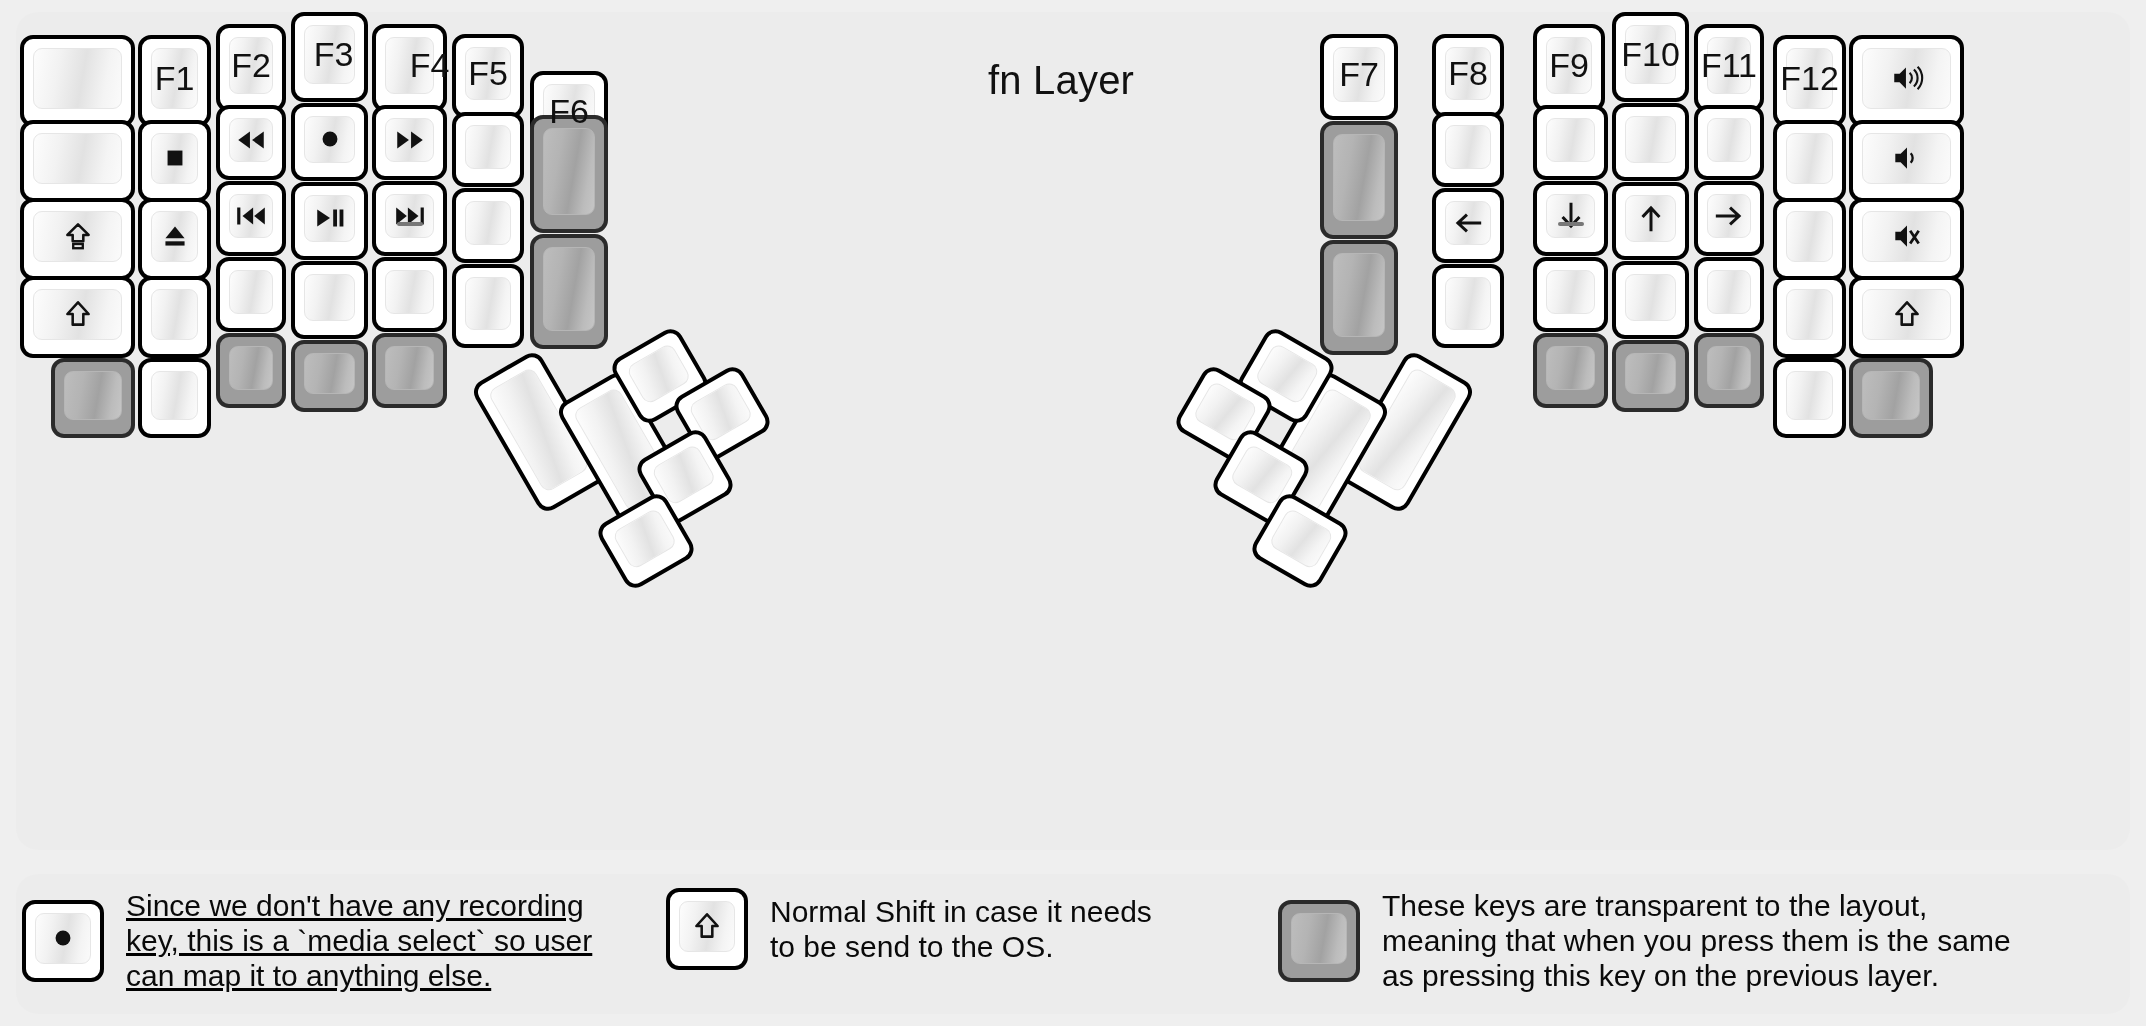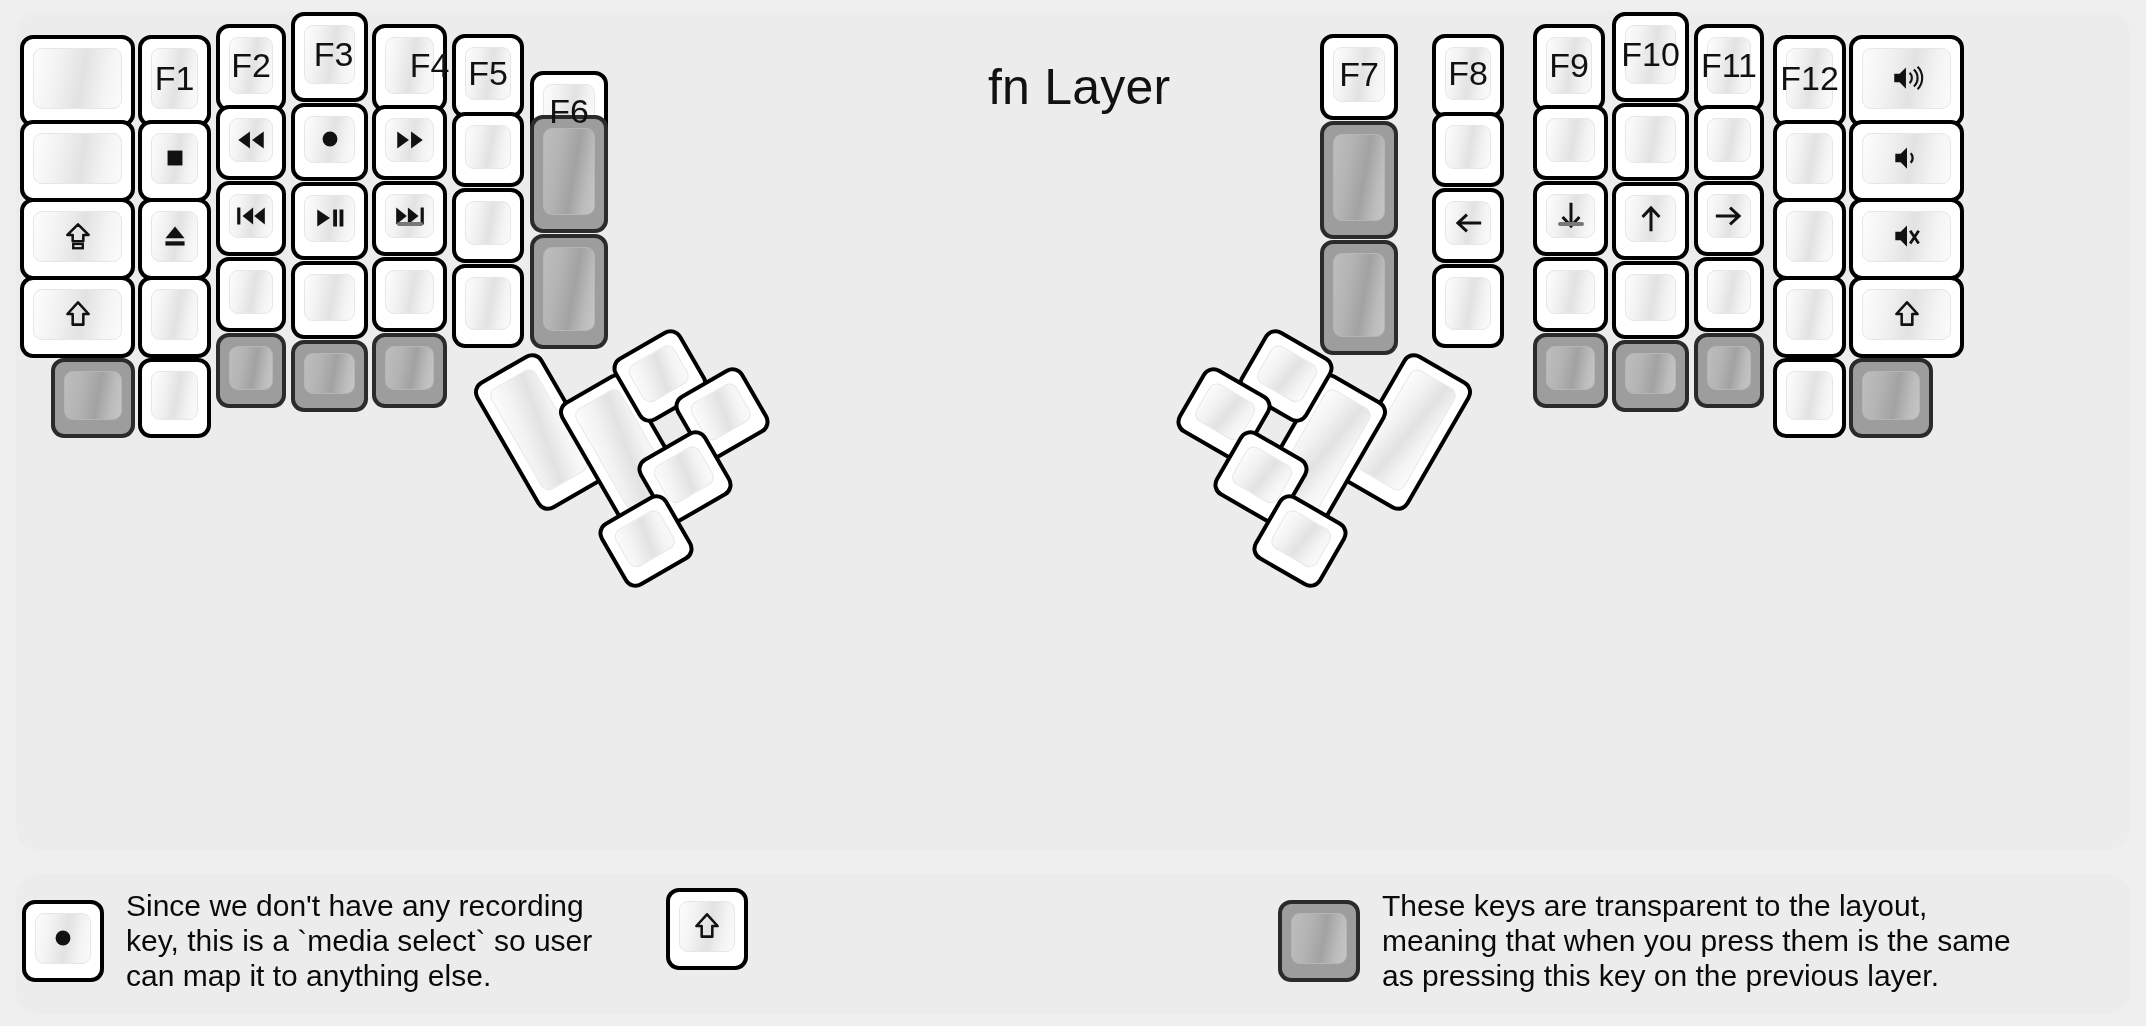--- a/index.html
+++ b/index.html
@@ -13,21 +13,21 @@
   .panel{
     position:absolute;
     background:#ececec;
     border-radius:22px;
   }
   #board-panel{left:16px;top:12px;width:2114px;height:838px;}
   #legend-panel{left:16px;top:874px;width:2114px;height:140px;}
 
   .title{
     position:absolute;
-    font-size:50px;
+    font-size:40px;
     color:#111;
     letter-spacing:0.2px;
     white-space:nowrap;
   }
 
   
   .key{
     position:absolute;
     box-sizing:border-box;
     border:4px solid #000;
@@ -506,21 +506,21 @@
       <div class="key" style="left: 1222px; top: 440px; width: 78px; height: 74px; transform: rotate(30deg);">
         <div class="cap"></div>
         <div class="glyph"></div>
       </div>
       <div class="key" style="left: 1261px; top: 504px; width: 78px; height: 74px; transform: rotate(30deg);">
         <div class="cap"></div>
         <div class="glyph"></div>
       </div>
     </div>
   <div id="legend-items">
-      <div class="leg" style="left: 22px; top: 888px;">
+      <div class="leg" style="left: 22px; top: 888px; text-decoration: underline;">
         <div class="legkey">
           <div class="cap"></div>
           <div class="glyph">
             <svg class="ic" width="34" height="34" viewBox="0 0 32 32" fill="#111">
               <circle cx="16" cy="16" r="7"></circle>
             </svg>
           </div>
         </div>
         <div class="txt">Since we don't have any recording
 key, this is a `media select` so user
@@ -528,20 +528,22 @@
       </div>
       <div class="leg" style="left: 666px; top: 888px;">
         <div class="legkey">
           <div class="cap"></div>
           <div class="glyph">
             <svg class="ic" width="34" height="34" viewBox="0 0 32 32" fill="#111">
               <path d="M16 5 L26 16 L21 16 L21 26 L11 26 L11 16 L6 16 Z" fill="none" stroke="#111" stroke-width="2.4" stroke-linejoin="round"></path>
             </svg>
           </div>
         </div>
+        <div class="txt">Normal Shift in case it needs
+to be send to the OS.</div>
       </div>
       <div class="leg" style="left: 1278px; top: 888px;">
         <div class="legkey trans">
           <div class="cap"></div>
           <div class="glyph"></div>
         </div>
         <div class="txt">These keys are transparent to the layout,
 meaning that when you press them is the same
 as pressing this key on the previous layer.</div>
       </div>

